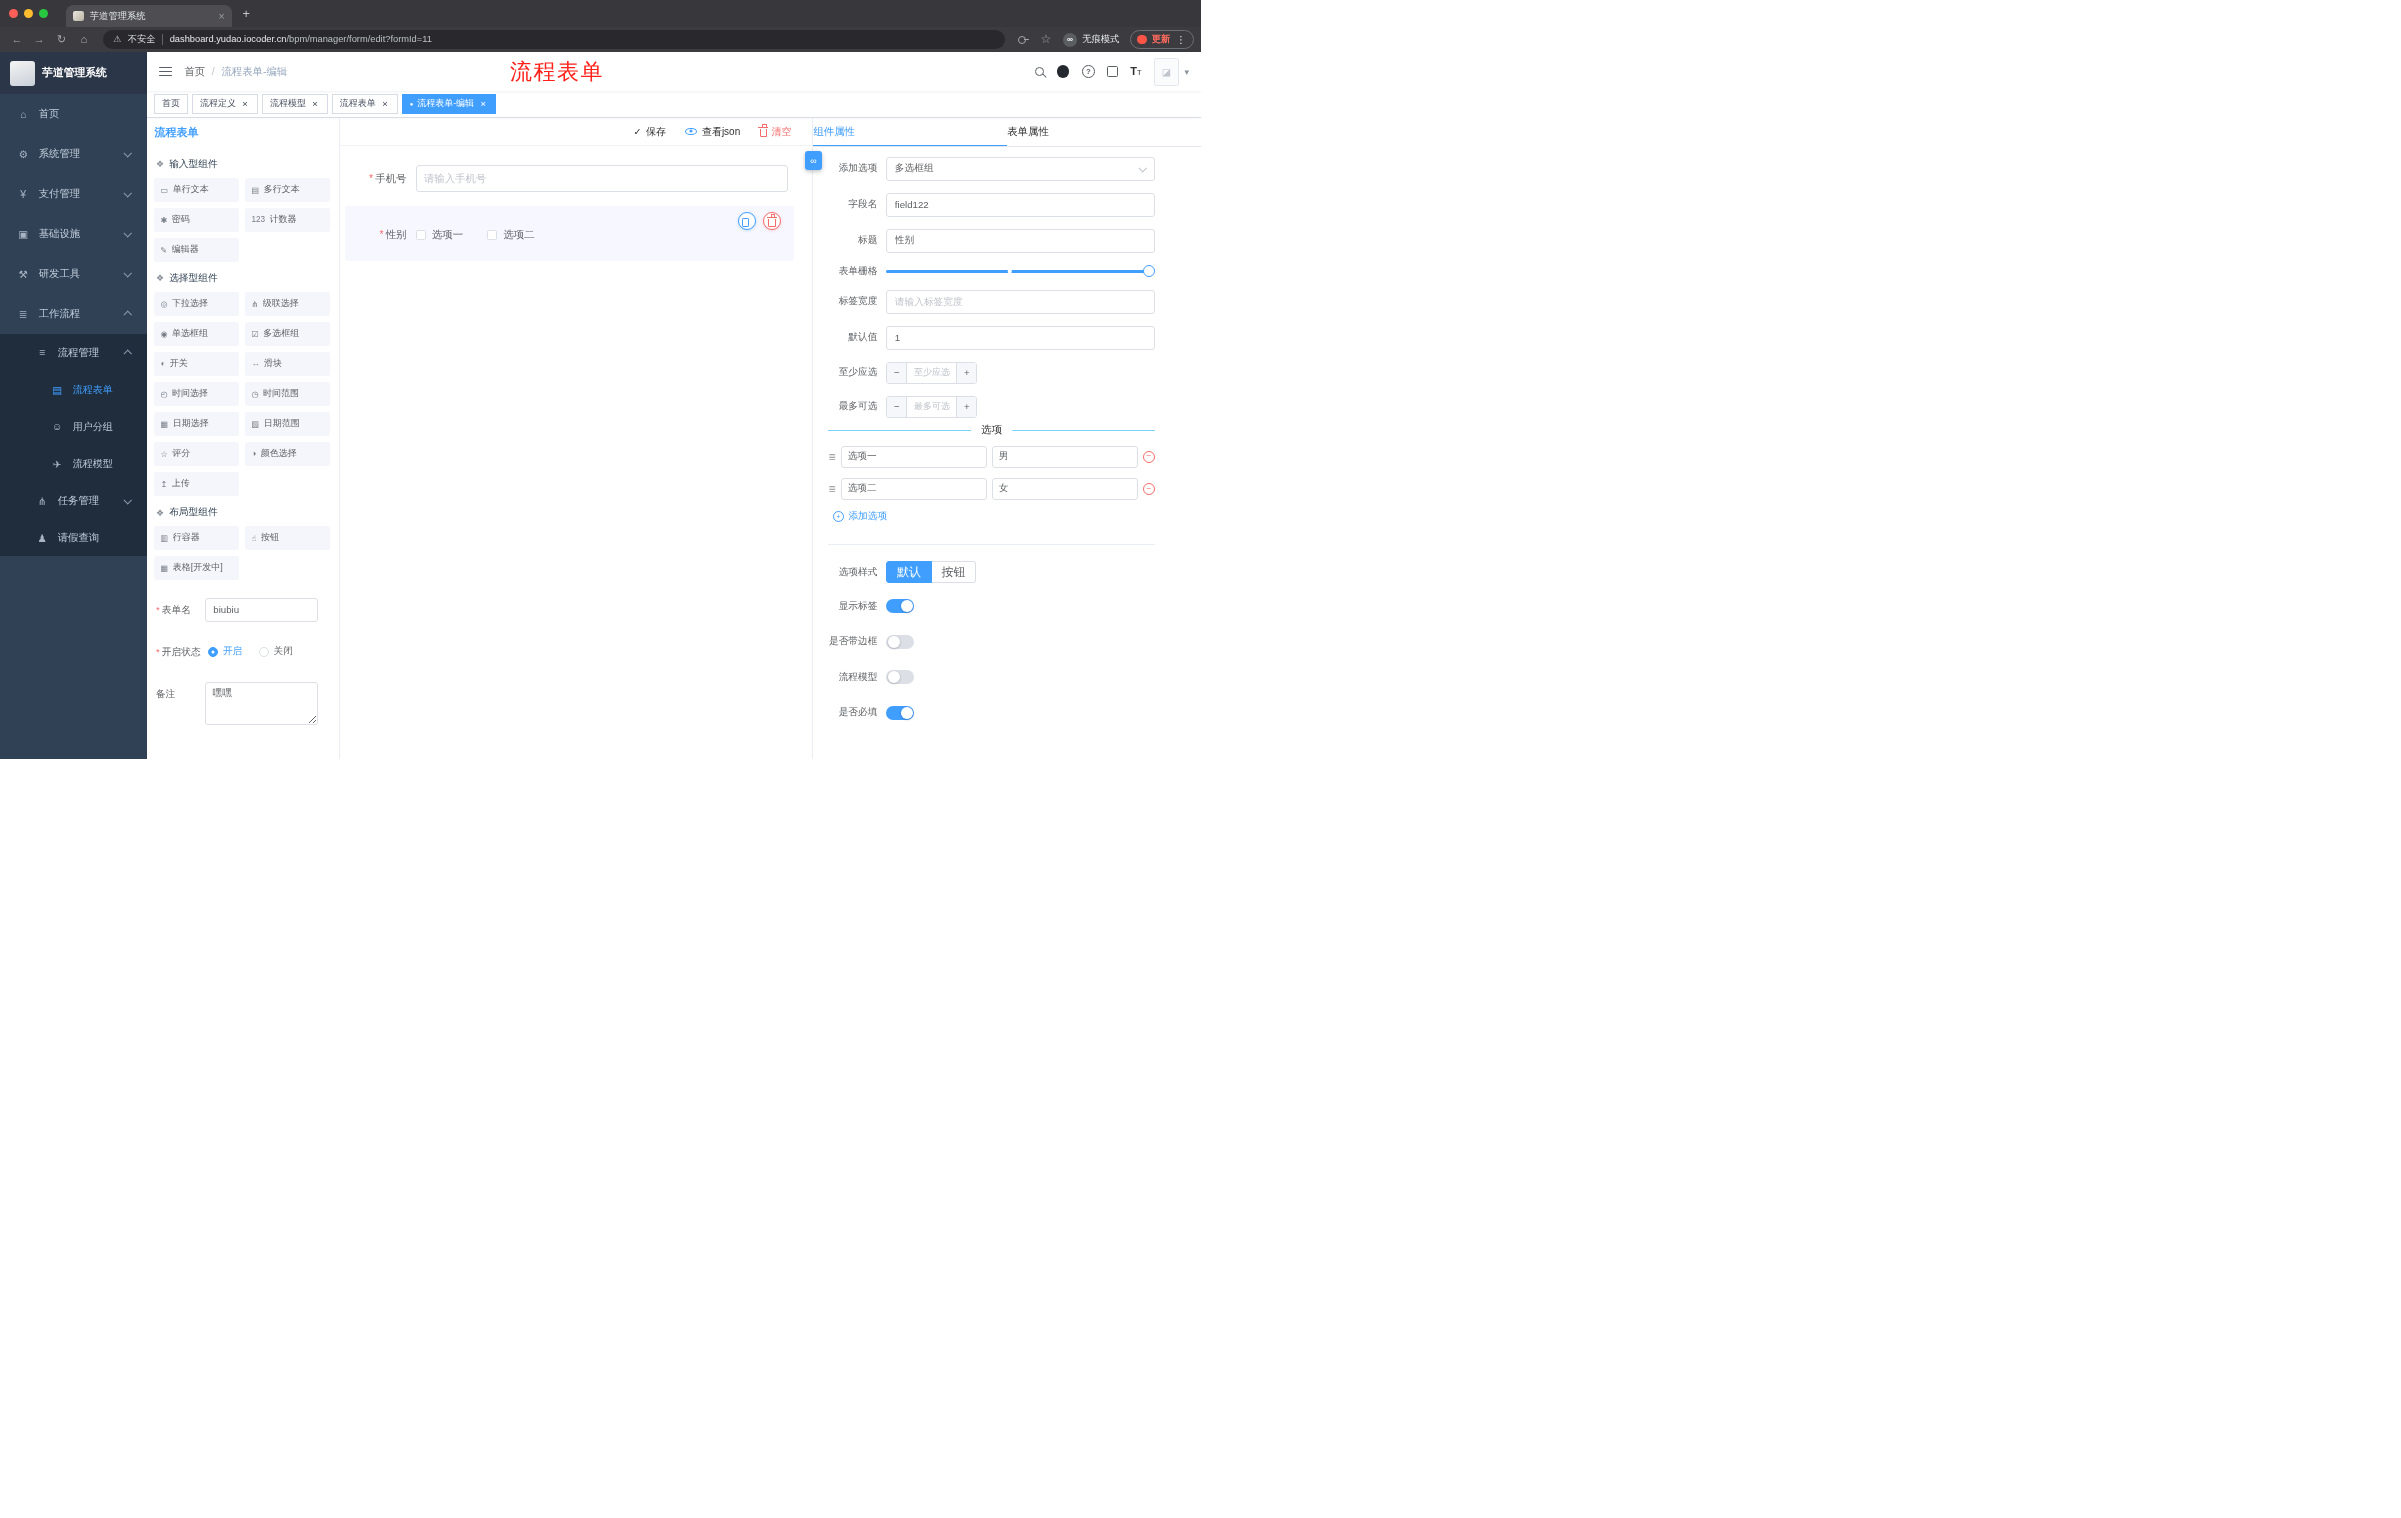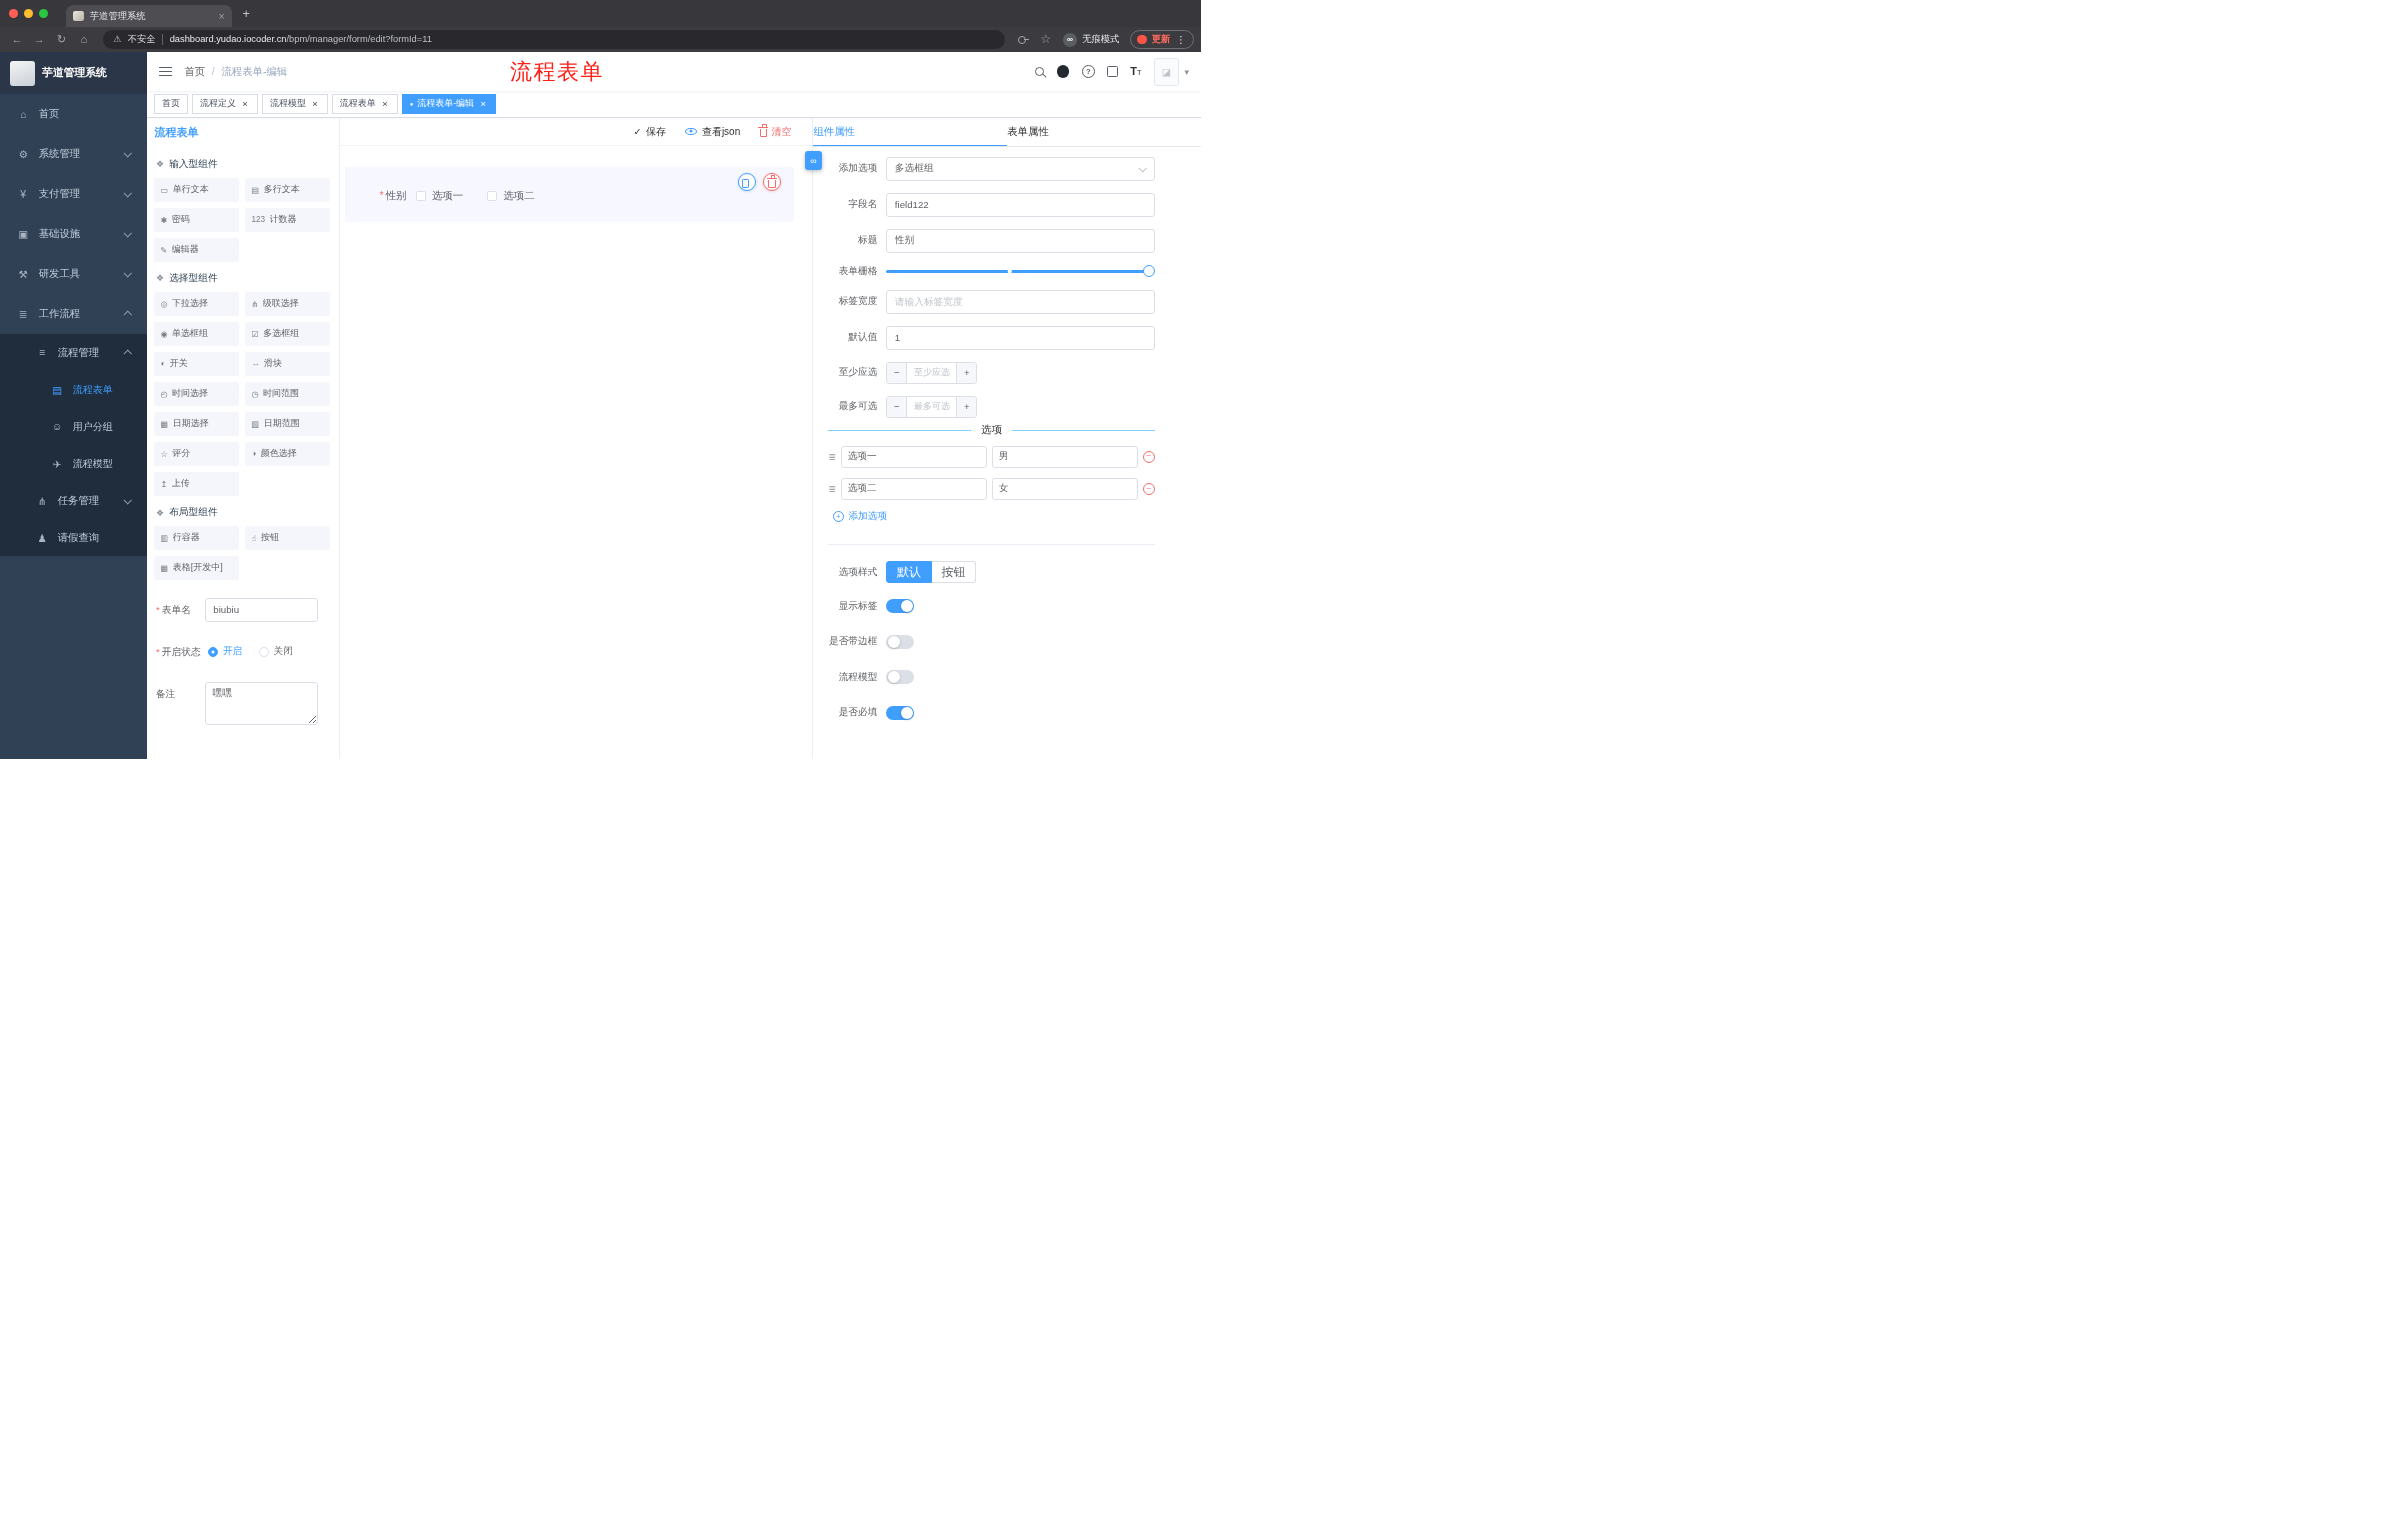--- a/index.html
+++ b/index.html
@@ -527,20 +527,24 @@
             <span class="act">
               <i class="eye"></i>
               <span>查看json</span>
             </span>
             <span class="act clear">
               <i class="trash"></i>
               <span>清空</span>
             </span>
           </div>
           <div class="canvas-body">
+            <div class="widget">
+              <span class="w-label required">手机号</span>
+              <input class="el-input w-input" placeholder="请输入手机号" style="">
+            </div>
             <div class="widget selected">
               <div class="w-actions">
                 <span class="circle-btn">
                     <i class="copyic"></i>
                   </span>
                 <span class="circle-btn danger">
                     <i class="trash"></i>
                   </span>
               </div>
               <span class="w-label required">性别</span>

